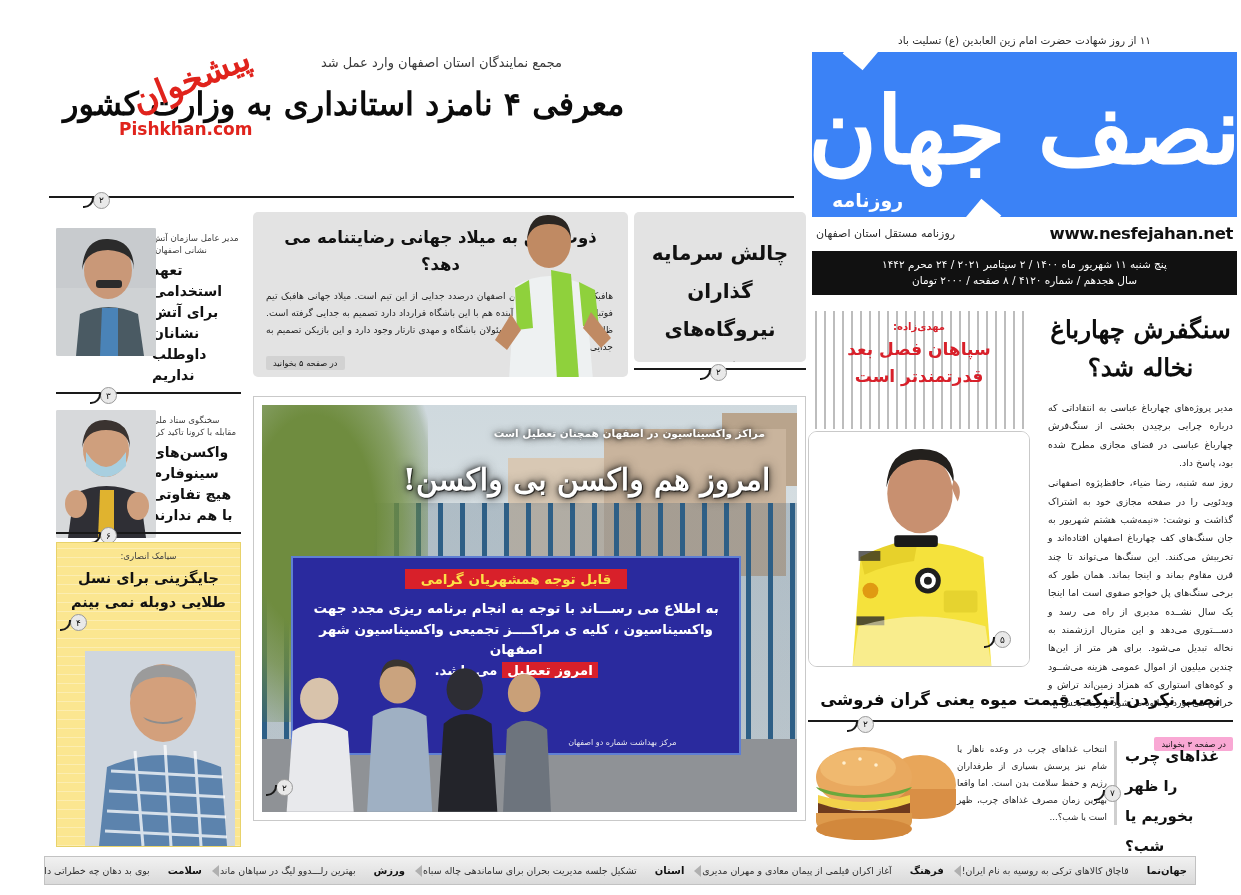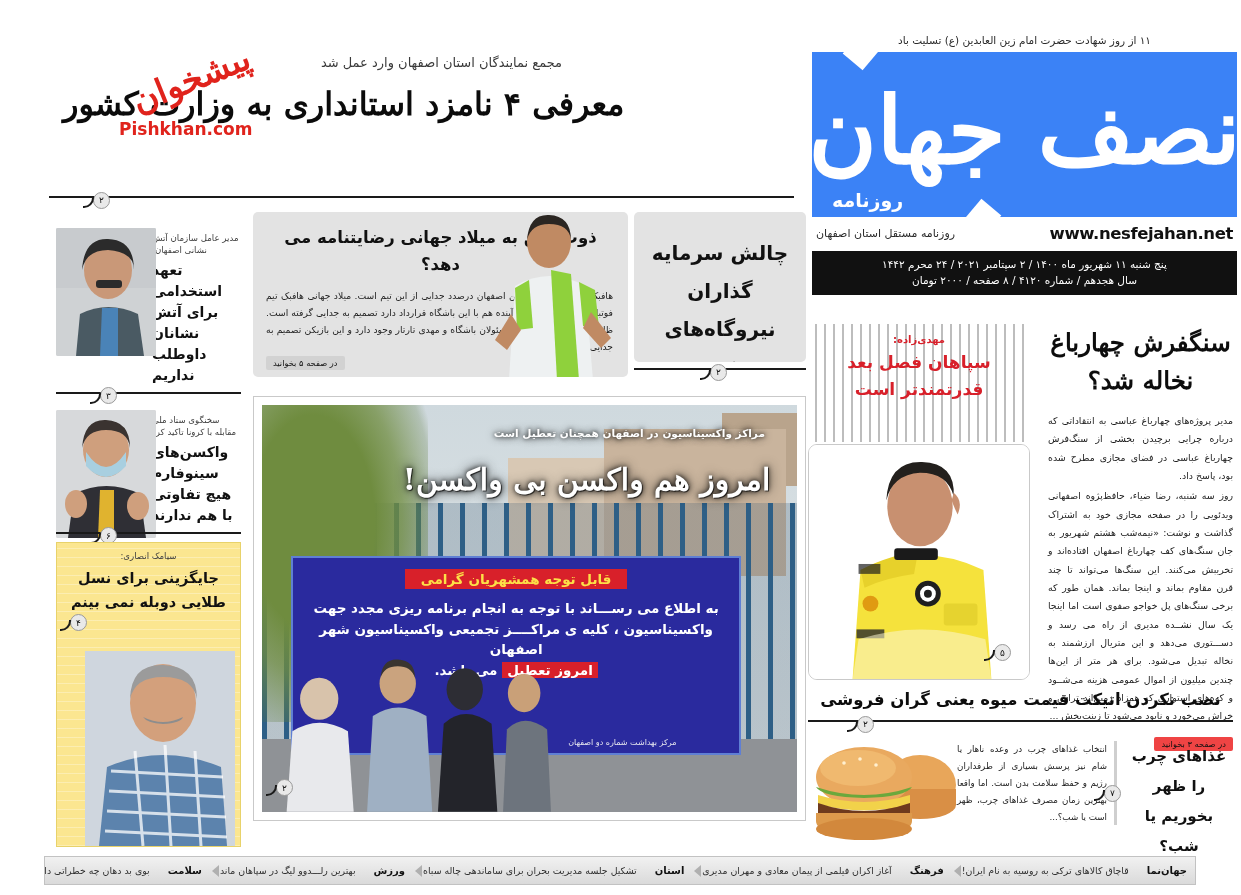--- a/index.html
+++ b/index.html
@@ -301,42 +301,42 @@
   .overlay-head {
     position: absolute; top: 14%; right: 5%;
     color: #ffffff; font-size: 30px; font-weight: 700;
     letter-spacing: -1px; white-space: nowrap;
     text-shadow: 0 0 5px rgba(0,0,0,.9), 0 0 12px rgba(0,0,0,.85), 1px 1px 0 rgba(0,0,0,.6);
     font-family: "DejaVu Serif", serif;
   }
   .main-photo-badge { position: absolute; left: 14px; bottom: 16px; }
 
   
-  .right-col { position: absolute; top: 324px; right: 8px; width: 425px; }
+  .right-col { position: absolute; top: 311px; right: 8px; width: 425px; }
   .rc-head {
     width: 185px;
     float: right;
     margin-left: 8px;
   }
   .rc-head h2 {
     font-size: 24.5px; font-weight: 700; color: #0d0d0d;
     text-align: center; line-height: 1.55; letter-spacing: -0.9px;
     font-family: "DejaVu Serif", serif;
   }
   .rc-body {
     margin-top: 12px;
     font-size: 9.4px; color: #1b1b1b; line-height: 1.95;
     text-align: justify;
   }
   .rc-body p { margin-bottom: 2px; }
   .rc-more {
     display: inline-block;
-    background: #ef4444; color: #111;
+    background: #f9a8d4; color: #111;
     font-size: 8.3px; padding: 2px 7px; border-radius: 2px;
-    margin-top: 9px;
+    margin-top: 22px;
   }
   .rc-right-stack { width: 222px; float: left; }
   .redbox {
     position: relative;
     height: 118px;
     background: repeating-linear-gradient(90deg,
       #ffffff 0px, #ffffff 7px, #bdbdbd 7px, #bdbdbd 9px);
     padding: 10px 8px 0 8px;
     text-align: center;
     overflow: hidden;
@@ -368,21 +368,21 @@
   .fruit-rule {
     position: relative;
     margin-top: 11px; height: 2px; background: #1a1a1a; width: 100%;
   }
   .fruit-rule .badge-wrap { left: 49px; top: -8px; }
 
   .food-block { position: absolute; right: 8px; top: 735px; width: 425px; height: 110px; }
   .food-title {
     position: absolute; right: 0; top: 6px; width: 108px;
     font-size: 15px; font-weight: 700; color: #111;
-    text-align: center; line-height: 2.0; letter-spacing: -0.3px;
+    text-align: left; line-height: 2.0; letter-spacing: -0.3px;
   }
   .food-divider { position: absolute; right: 116px; top: 6px; width: 3px; height: 84px; background: #cfcfcf; }
   .food-body {
     position: absolute; right: 126px; top: 6px; width: 150px;
     font-size: 8.7px; color: #1b1b1b; line-height: 1.95; text-align: justify;
   }
   .food-badge { position: absolute; right: 112px; top: 46px; }
   .burger { position: absolute; left: 0; top: 2px; width: 150px; height: 104px; }
 
   

